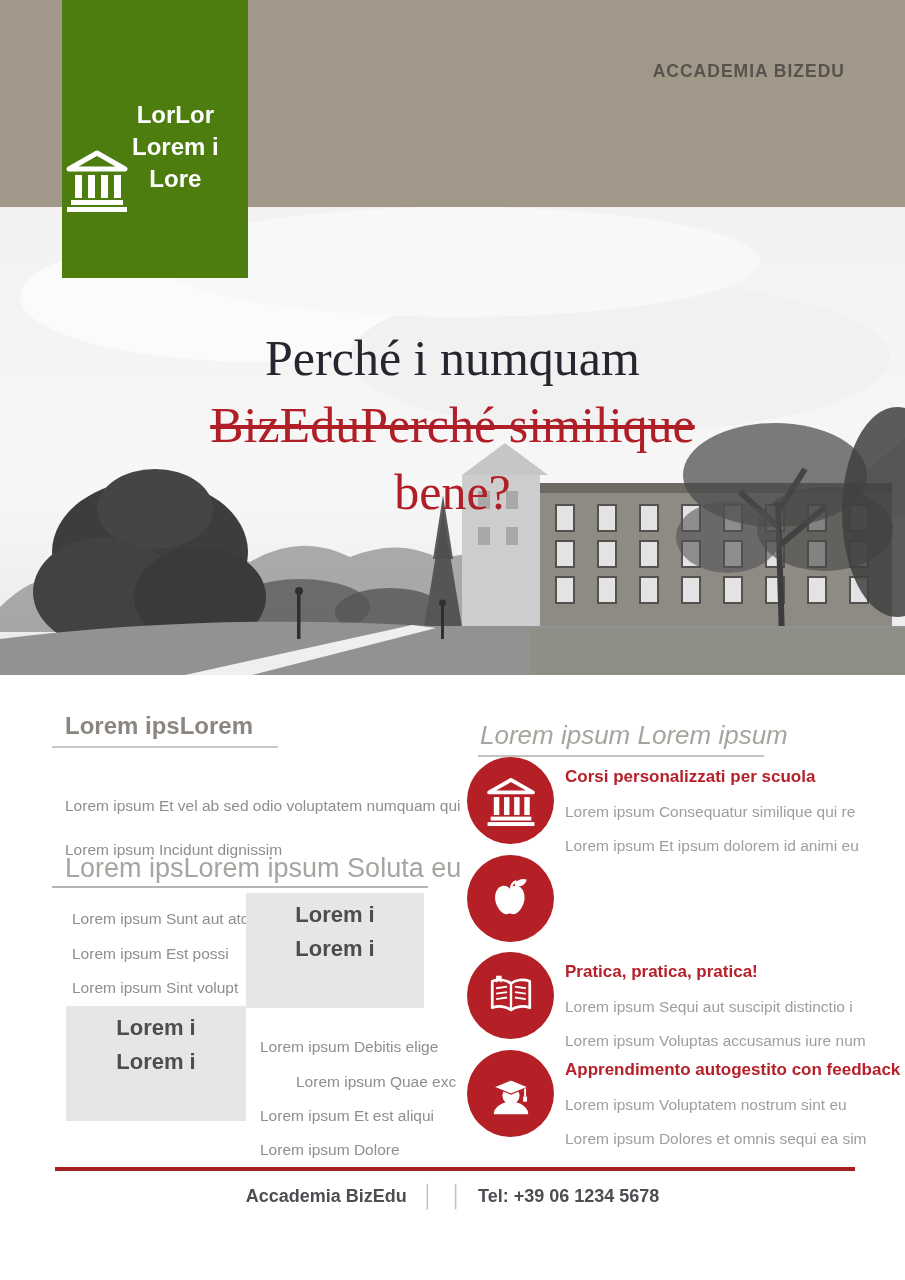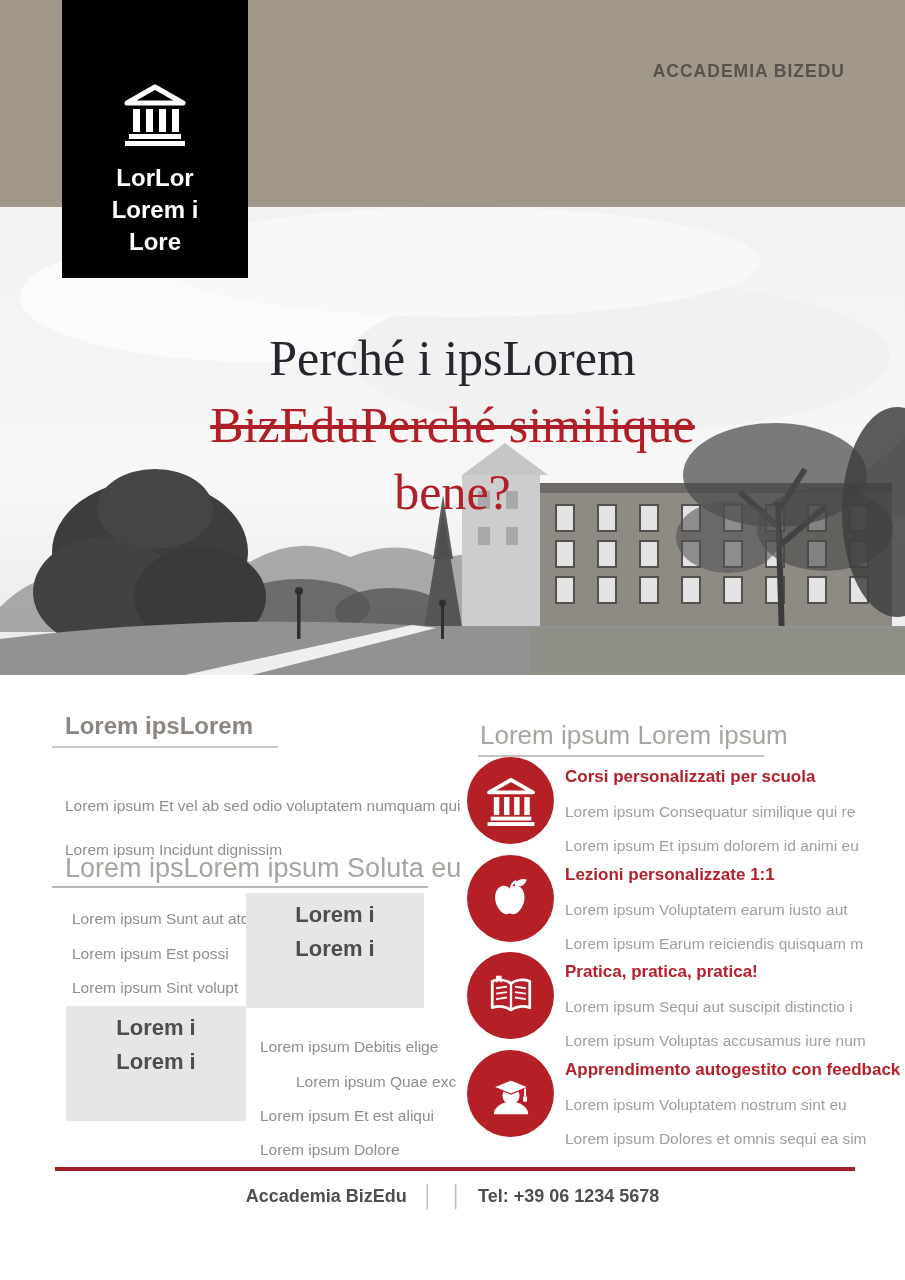--- a/index.html
+++ b/index.html
@@ -15,40 +15,40 @@
   .photo { position:absolute; left:0; top:207px; width:905px; height:468px; }
   .photo svg { display:block; width:100%; height:100%; }
 
   
   .hero { position:absolute; left:0; top:325px; width:905px; text-align:center;
           font-family:"Liberation Serif", serif; font-size:50px; line-height:67px; color:#26262e; }
   .hero .red { color:#b01f28; }
   .hero .strike { text-decoration:line-through; text-decoration-thickness:4px; }
 
   
-  .ribbon { position:absolute; left:62px; top:0; width:186px; height:278px; background:#000000;
-            display:flex; flex-direction:column; align-items:center; }
+  .ribbon { position:absolute; left:62px; top:0; width:186px; height:278px; background:#4d7c0f;
+            display:flex; align-items:center; }
   .ribbon svg { margin-top:82px; width:70px; height:64px; }
   .ribbon-text { margin-top:16px; text-align:center; color:#ffffff; font-size:24px;
                  font-weight:bold; line-height:32px; }
 
   
   .lc-h1 { position:absolute; left:52px; top:712px; width:226px; padding:0 0 6px 13px;
            font-size:24px; font-weight:bold; color:#8b8681; border-bottom:2px solid #cbc7c3; }
   .lc-line { position:absolute; font-size:15.5px; color:#8e8e8e; white-space:nowrap; }
   .lc-h2 { position:absolute; left:52px; top:853px; width:376px; padding:0 0 2px 13px;
            font-size:27px; font-weight:normal; color:#a8a49f; border-bottom:2px solid #b9b5b1;
            white-space:nowrap; }
   .gray-box { position:absolute; background:#e6e6e6; text-align:center; padding-top:5px;
               font-size:22px; font-weight:bold; color:#4d4d4d; line-height:34px; }
 
   
   .rc-h { position:absolute; left:478px; top:720px; width:286px; padding:0 0 4px 2px;
           font-size:26px; font-weight:normal; color:#a8a49f; border-bottom:2px solid #c6c2be;
-          white-space:nowrap; }
+          white-space:nowrap;font-style:italic; }
   .feature { position:absolute; left:467px; width:420px; height:98px; }
   .feature .circle { position:absolute; left:0; top:0; width:87px; height:87px; border-radius:50%;
                      background:#b52026; display:flex; align-items:center; justify-content:center; }
   .feature .circle svg { width:50px; height:50px; }
   .feature .ftext { position:absolute; left:98px; top:0; width:320px; }
   .f-title { margin-top:10px; font-size:17px; font-weight:bold; color:#b5202a; white-space:nowrap; }
   .f-line { margin-top:15px; font-size:15.5px; color:#9e9e9e; line-height:19px; white-space:nowrap; }
 
   
   .f-rule { position:absolute; left:55px; top:1167px; width:800px; height:4px; background:#a32025; }
@@ -141,21 +141,21 @@
       <rect x="530" y="421" width="375" height="47" fill="#8e8f86"></rect>
       <polygon points="185,468 252,468 436,421 412,418" fill="#efefef"></polygon>
       <rect x="297" y="386" width="3.5" height="46" fill="#2f2f2f"></rect>
       <circle cx="299" cy="384" r="4" fill="#2f2f2f"></circle>
       <rect x="441" y="398" width="3" height="34" fill="#2f2f2f"></rect>
       <circle cx="442.5" cy="396" r="3.5" fill="#2f2f2f"></circle>
     </svg>
   </div>
 
   <div class="hero">
-    <div>Perché i ipsLorem</div>
+    <div>Perché i numquam</div>
     <div class="red strike">BizEduPerché similique</div>
     <div class="red">bene?</div>
   </div>
 
   <div class="ribbon">
     <svg viewBox="0 0 64 64">
       <path d="M32 5 L60 21 H4 Z" fill="none" stroke="#ffffff" stroke-width="5" stroke-linejoin="round"></path>
       <rect x="10" y="27" width="7" height="23" fill="#ffffff"></rect>
       <rect x="23" y="27" width="7" height="23" fill="#ffffff"></rect>
       <rect x="36" y="27" width="7" height="23" fill="#ffffff"></rect>
@@ -215,25 +215,20 @@
   </div>
 
   <div class="feature" style="top:855px;">
     <div class="circle">
       <svg viewBox="0 0 64 64">
         <path d="M32 21 c-3 -6 -10 -8 -15 -4 c-7 6 -7 18 -1 27 c4 6 9 9 13 7 c1 -1 2 -1 3 0 c4 2 9 -1 13 -7 c6 -9 6 -21 -1 -27 c-5 -4 -12 -2 -15 4 z" fill="#ffffff"></path>
         <path d="M32 20 c0 -5 2 -9 7 -11" stroke="#ffffff" stroke-width="3" fill="none"></path>
         <path d="M37 12 c5 -7 12 -6 15 -5 c-1 6 -7 10 -13 9 c-2 -1 -2 -2 -2 -4 z" fill="#ffffff"></path>
       </svg>
     </div>
-    <div class="ftext">
-      <div class="f-title">Lezioni personalizzate 1:1</div>
-      <div class="f-line">Lorem ipsum Voluptatem earum iusto aut</div>
-      <div class="f-line">Lorem ipsum Earum reiciendis quisquam m</div>
-    </div>
   </div>
 
   <div class="feature" style="top:952px;">
     <div class="circle">
       <svg viewBox="0 0 64 64">
         <path d="M32 16 c-6 -5 -16 -6 -24 -3 v34 c8 -3 18 -2 24 3 c6 -5 16 -6 24 -3 V13 c-8 -3 -18 -2 -24 3 z" fill="none" stroke="#ffffff" stroke-width="3.5" stroke-linejoin="round"></path>
         <line x1="32" y1="16" x2="32" y2="50" stroke="#ffffff" stroke-width="3"></line>
         <g stroke="#ffffff" stroke-width="2.5">
           <line x1="13" y1="22" x2="27" y2="20"></line>
             <line x1="13" y1="29" x2="27" y2="27"></line>

